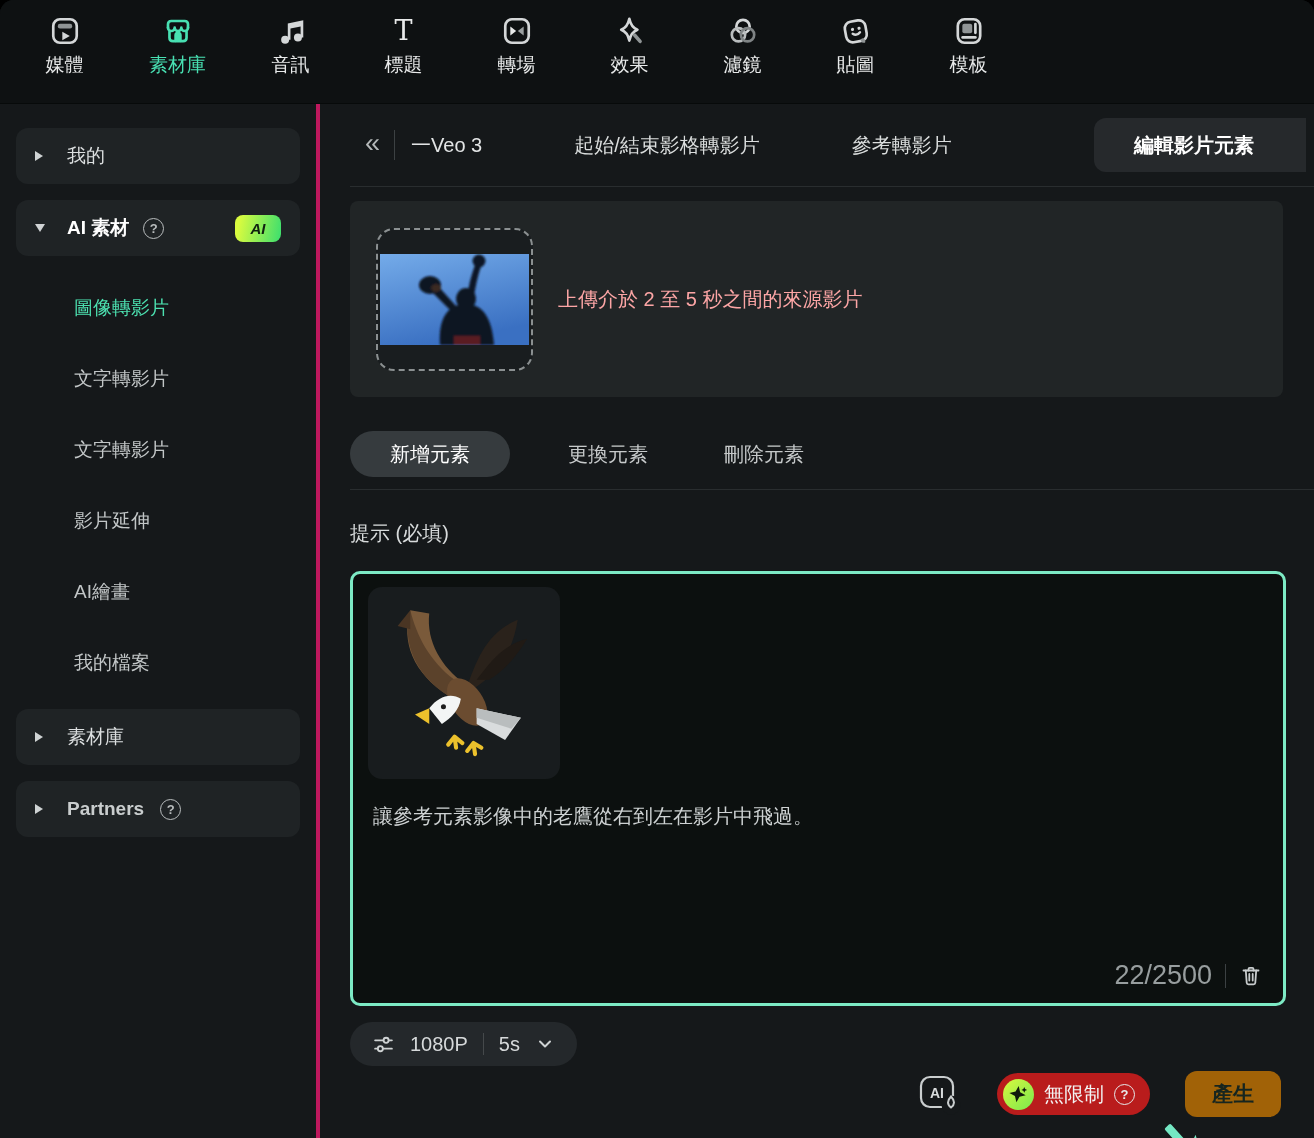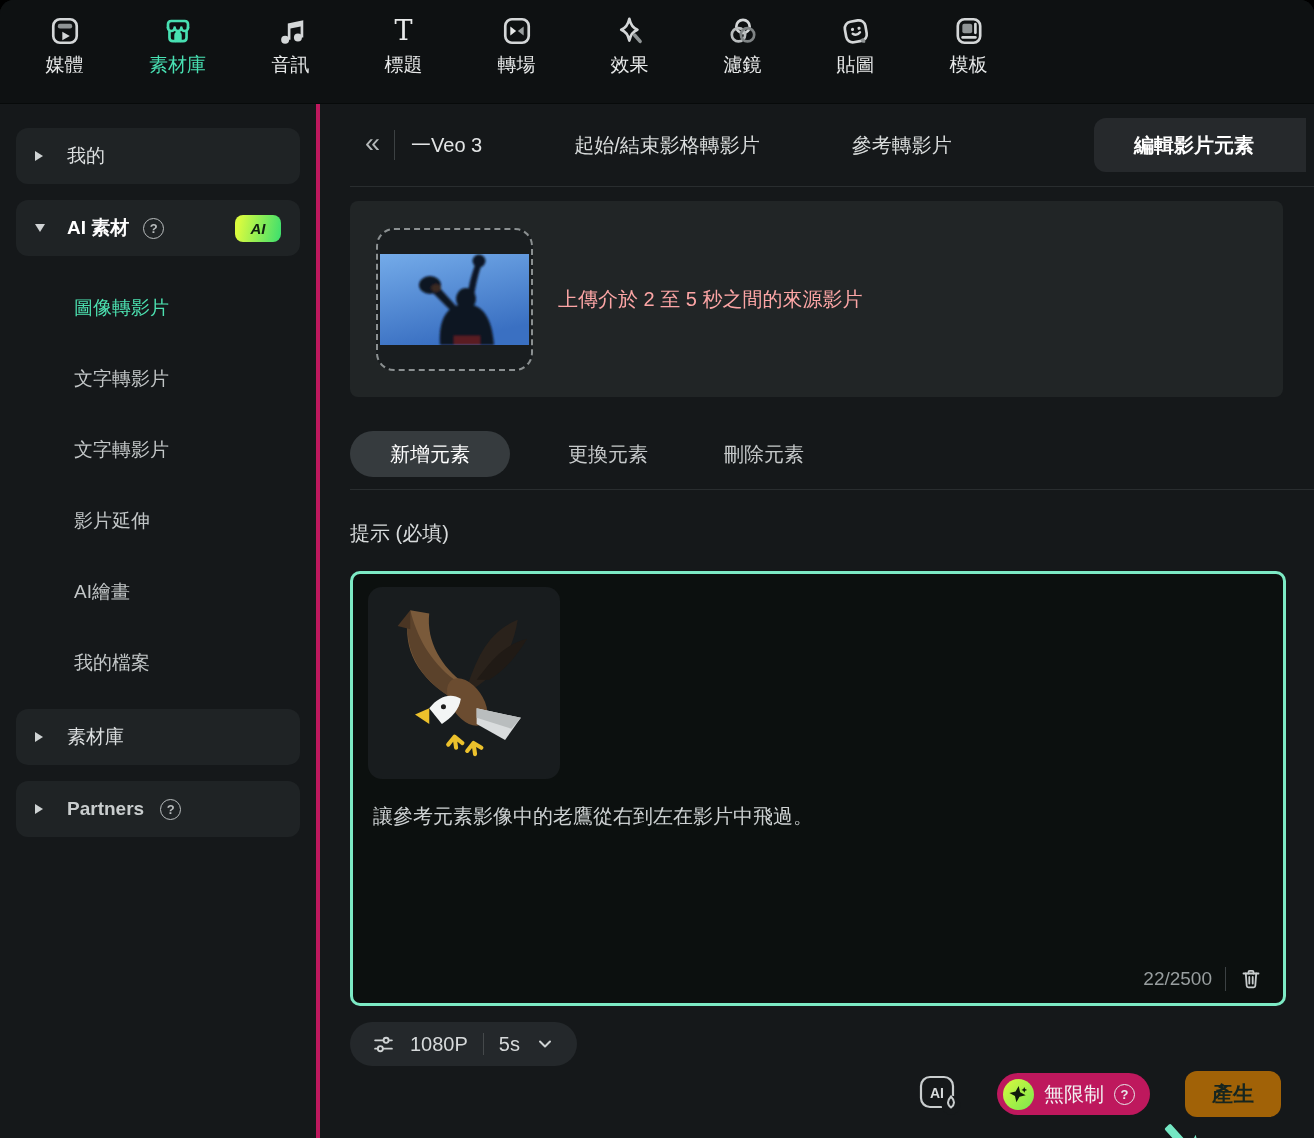--- a/index.html
+++ b/index.html
@@ -62,32 +62,32 @@
   .hline2{height:1px;background:#292d2f;margin:12px 0 0 29px;}
 
   .prompt-label{margin:30px 0 24px 29px;font-size:20px;color:#d8dbdc;}
   .prompt-box{margin:0 28px 0 29px;height:435px;box-sizing:border-box;border:3px solid #7deac5;
               border-radius:10px;background:#0c100f;position:relative;padding:13px 15px;cursor:text;}
   .ref-thumb{width:192px;height:192px;border-radius:14px;background:#181c1e;display:flex;align-items:center;
              justify-content:center;}
   .ref-thumb svg{width:158px;height:158px;}
   .prompt-text{margin:22px 0 0 5px;font-size:20px;color:#ced2d3;line-height:1.5;}
   .counter-row{position:absolute;right:20px;bottom:12px;display:flex;align-items:center;}
-  .counter{font-size:19px;color:#989e9f;}
+  .counter{font-size:27px;color:#989e9f;}
   .cdiv{width:1px;height:24px;background:#3c4143;margin:0 13px;}
   .trash{width:24px;height:24px;cursor:pointer;}
 
   .settings-pill{margin:16px 0 8px 29px;display:inline-flex;align-items:center;height:44px;border-radius:22px;
                  background:#24282b;padding:0 22px;gap:15px;cursor:pointer;}
   .settings-pill .res,.settings-pill .dur{font-size:20px;color:#d6d9da;}
   .sdiv{width:1px;height:22px;background:#45494b;}
 
   .footer{position:absolute;right:33px;bottom:21px;display:flex;align-items:center;}
   .ai-pen{width:46px;height:44px;position:relative;cursor:pointer;}
-  .unlimited{margin-left:34px;height:42px;border-radius:21px;background:#be185d;display:flex;align-items:center;
+  .unlimited{margin-left:34px;height:42px;border-radius:21px;background:#b91c1c;display:flex;align-items:center;
              padding:0 15px 0 6px;gap:10px;cursor:pointer;}
   .unlimited .lbl{font-size:20px;color:#f2f4f4;}
   .spark{width:31px;height:31px;border-radius:50%;background:linear-gradient(135deg,#d9f93f,#79e84e);
          display:flex;align-items:center;justify-content:center;}
   .generate{margin-left:35px;width:96px;height:46px;border-radius:12px;background:#a16207;border:none;
             font-size:21px;font-weight:bold;color:#16251f;cursor:pointer;font-family:inherit;}
   .arrow{position:absolute;width:58px;height:58px;pointer-events:none;}
   .arrow svg{width:100%;height:100%;fill:#74e7c3;}
   .arrow1{left:836px;top:1014px;}
 </style>

